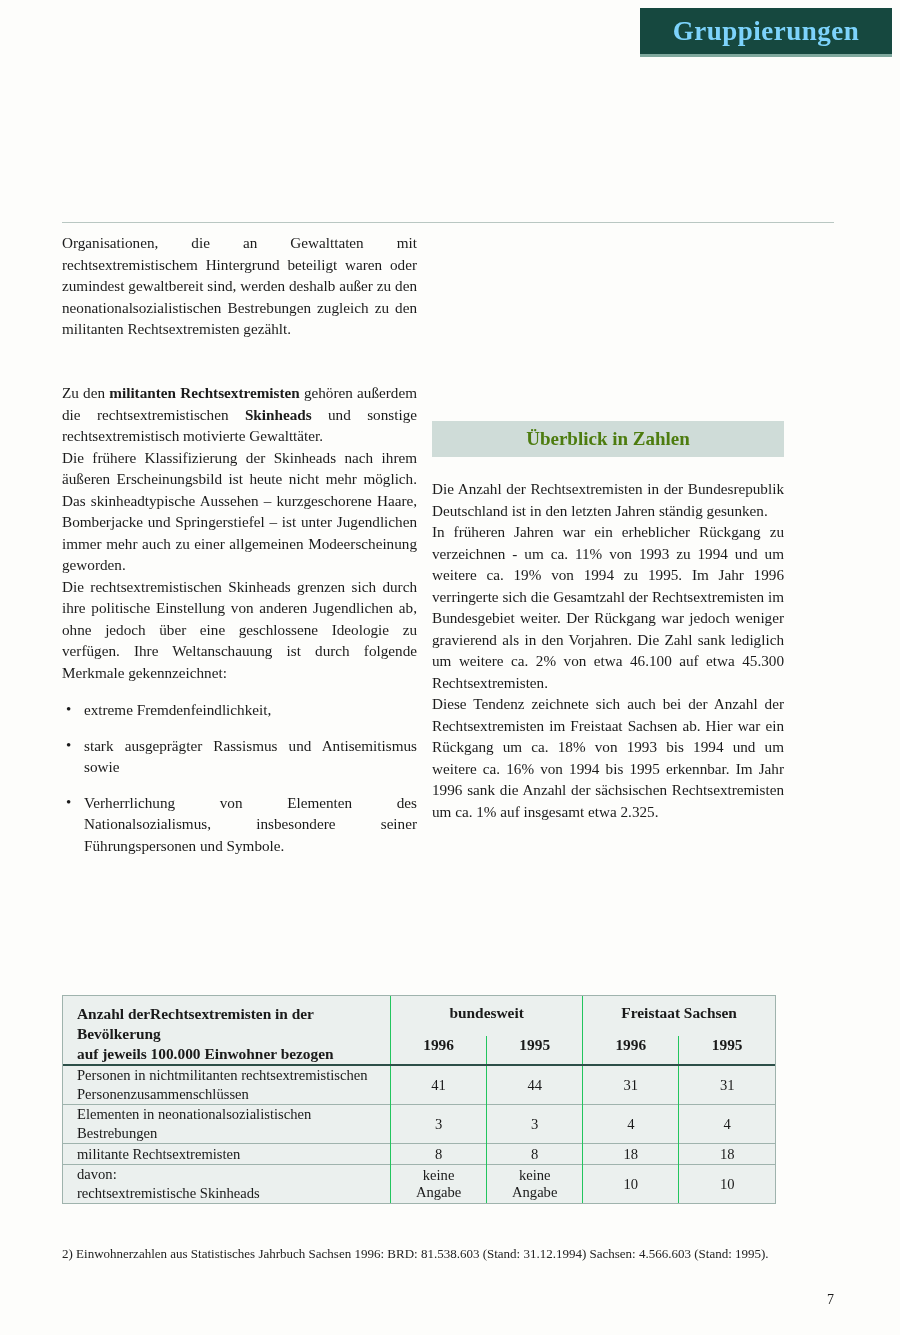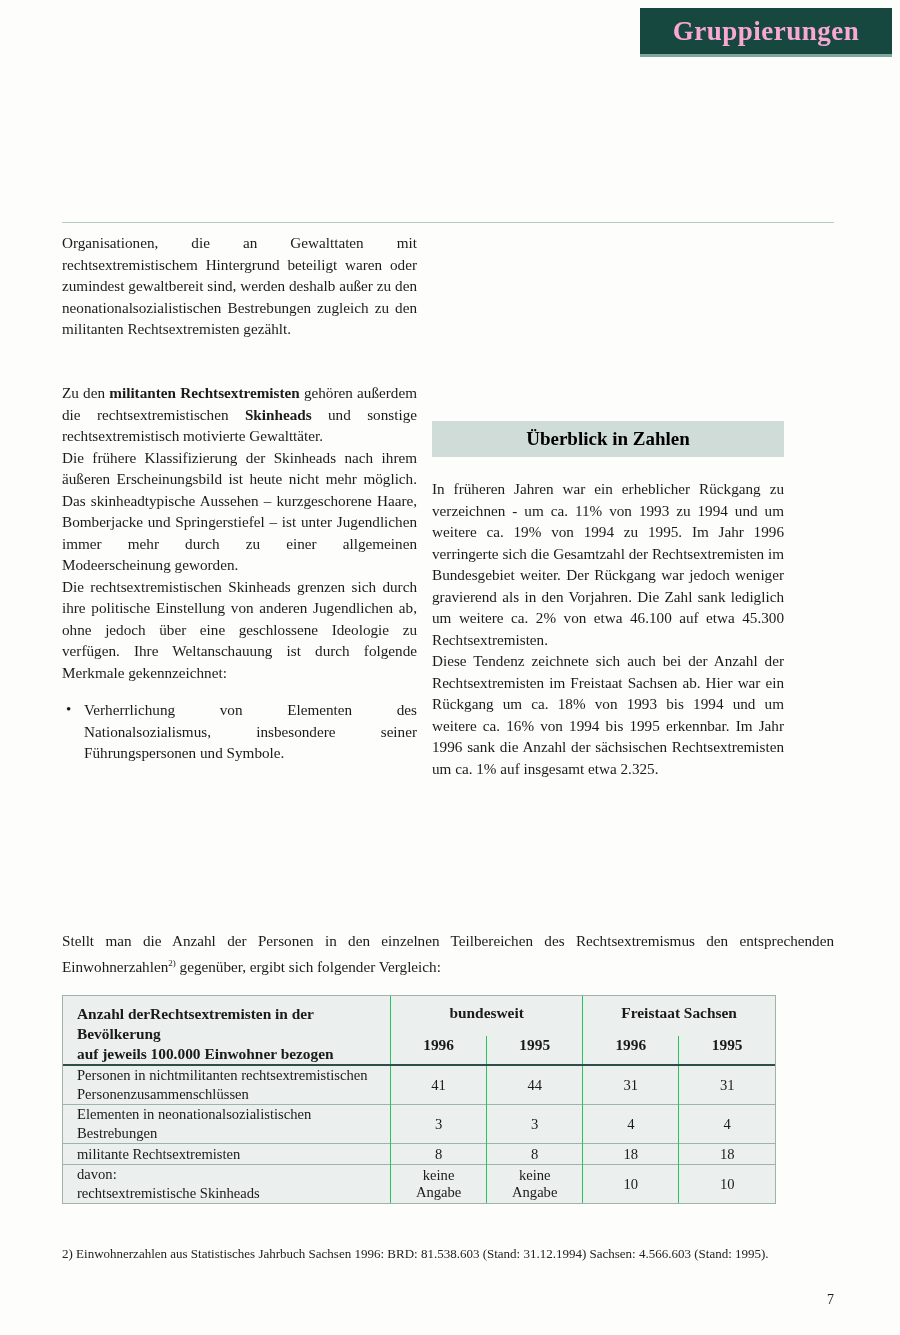--- a/index.html
+++ b/index.html
@@ -25,21 +25,21 @@
   
   .header-band {
     position: absolute;
     top: 8px;
     left: 640px;
     width: 252px;
     height: 46px;
     background: #16483f;
   }
   .header-band .header-title {
-    color: #f9a8d4;
+    color: #7dd3fc;
     font-family: "Liberation Serif", serif;
     font-weight: bold;
     font-size: 27px;
     letter-spacing: 0.5px;
     text-align: center;
     line-height: 46px;
     white-space: nowrap;
   }
   .header-rule {
     position: absolute;
@@ -125,21 +125,21 @@
     top: 421px;
     width: 352px;
     height: 36px;
     background: #cfdcd8;
   }
   .overview-band .overview-title {
     text-align: center;
     line-height: 36px;
     font-weight: bold;
     font-size: 19px;
-    color: #000000;
+    color: #4d7c0f;
   }
   .mid-right {
     position: absolute;
     left: 432px;
     top: 478px;
     width: 352px;
   }
   .mid-right p.body {
     margin-bottom: 0;
   }
@@ -256,39 +256,39 @@
 
   <div class="col-left">
     <p class="body">Organisationen, die an Gewalttaten mit rechtsextremistischem Hintergrund beteiligt waren oder zumindest gewaltbereit sind, werden deshalb außer zu den neonationalsozialistischen Bestrebungen zugleich zu den militanten Rechtsextremisten gezählt.</p>
   </div>
 
 
   <div class="mid-left">
     <p class="body">
       <span>Zu den </span><b>militanten Rechtsextremisten</b><span> gehören außerdem die rechtsextremistischen </span><b>Skinheads</b><span> und sonstige rechtsextremistisch motivierte Gewalttäter.</span>
     </p>
-    <p class="body spaced">Die frühere Klassifizierung der Skinheads nach ihrem äußeren Erscheinungsbild ist heute nicht mehr möglich. Das skinheadtypische Aussehen – kurzgeschorene Haare, Bomberjacke und Springerstiefel – ist unter Jugendlichen immer mehr durch zu einer allgemeinen Modeerscheinung geworden.</p>
+    <p class="body spaced">Die frühere Klassifizierung der Skinheads nach ihrem äußeren Erscheinungsbild ist heute nicht mehr möglich. Das skinheadtypische Aussehen – kurzgeschorene Haare, Bomberjacke und Springerstiefel – ist unter Jugendlichen immer mehr auch zu einer allgemeinen Modeerscheinung geworden.</p>
     <p class="body spaced">Die rechtsextremistischen Skinheads grenzen sich durch ihre politische Einstellung von anderen Jugendlichen ab, ohne jedoch über eine geschlossene Ideologie zu verfügen. Ihre Weltanschauung ist durch folgende Merkmale gekennzeichnet:</p>
     <ul class="bullets">
+      <li>extreme Fremdenfeindlichkeit,</li>
+      <li>stark ausgeprägter Rassismus und Antisemitismus sowie</li>
       <li>Verherrlichung von Elementen des Nationalsozialismus, insbesondere seiner Führungspersonen und Symbole.</li>
     </ul>
   </div>
 
   <div class="overview-band">
     <div class="overview-title">Überblick in Zahlen</div>
   </div>
 
   <div class="mid-right">
+    <p class="body">Die Anzahl der Rechtsextremisten in der Bundesrepublik Deutschland ist in den letzten Jahren ständig gesunken.</p>
     <p class="body">In früheren Jahren war ein erheblicher Rückgang zu verzeichnen - um ca. 11% von 1993 zu 1994 und um weitere ca. 19% von 1994 zu 1995. Im Jahr 1996 verringerte sich die Gesamtzahl der Rechtsextremisten im Bundesgebiet weiter. Der Rückgang war jedoch weniger gravierend als in den Vorjahren. Die Zahl sank lediglich um weitere ca. 2% von etwa 46.100 auf etwa 45.300 Rechtsextremisten.</p>
     <p class="body gap">Diese Tendenz zeichnete sich auch bei der Anzahl der Rechtsextremisten im Freistaat Sachsen ab. Hier war ein Rückgang um ca. 18% von 1993 bis 1994 und um weitere ca. 16% von 1994 bis 1995 erkennbar. Im Jahr 1996 sank die Anzahl der sächsischen Rechtsextremisten um ca. 1% auf insgesamt etwa 2.325.</p>
   </div>
 
-  <div class="table-intro">
-    <span>Stellt man die Anzahl der Personen in den einzelnen Teilbereichen des Rechtsextremismus den entsprechenden Einwohnerzahlen</span><sup>2)</sup><span> gegenüber, ergibt sich folgender Vergleich:</span>
-  </div>
 
   <div class="table-wrap">
     <table class="data">
       <thead>
         <tr>
           <th class="hdr-label" rowspan="2">
             <div>Anzahl derRechtsextremisten in der  Bevölkerung</div>
             <div>auf jeweils 100.000 Einwohner bezogen</div>
           </th>
           <th class="hdr-group vline" colspan="2">bundesweit</th>

